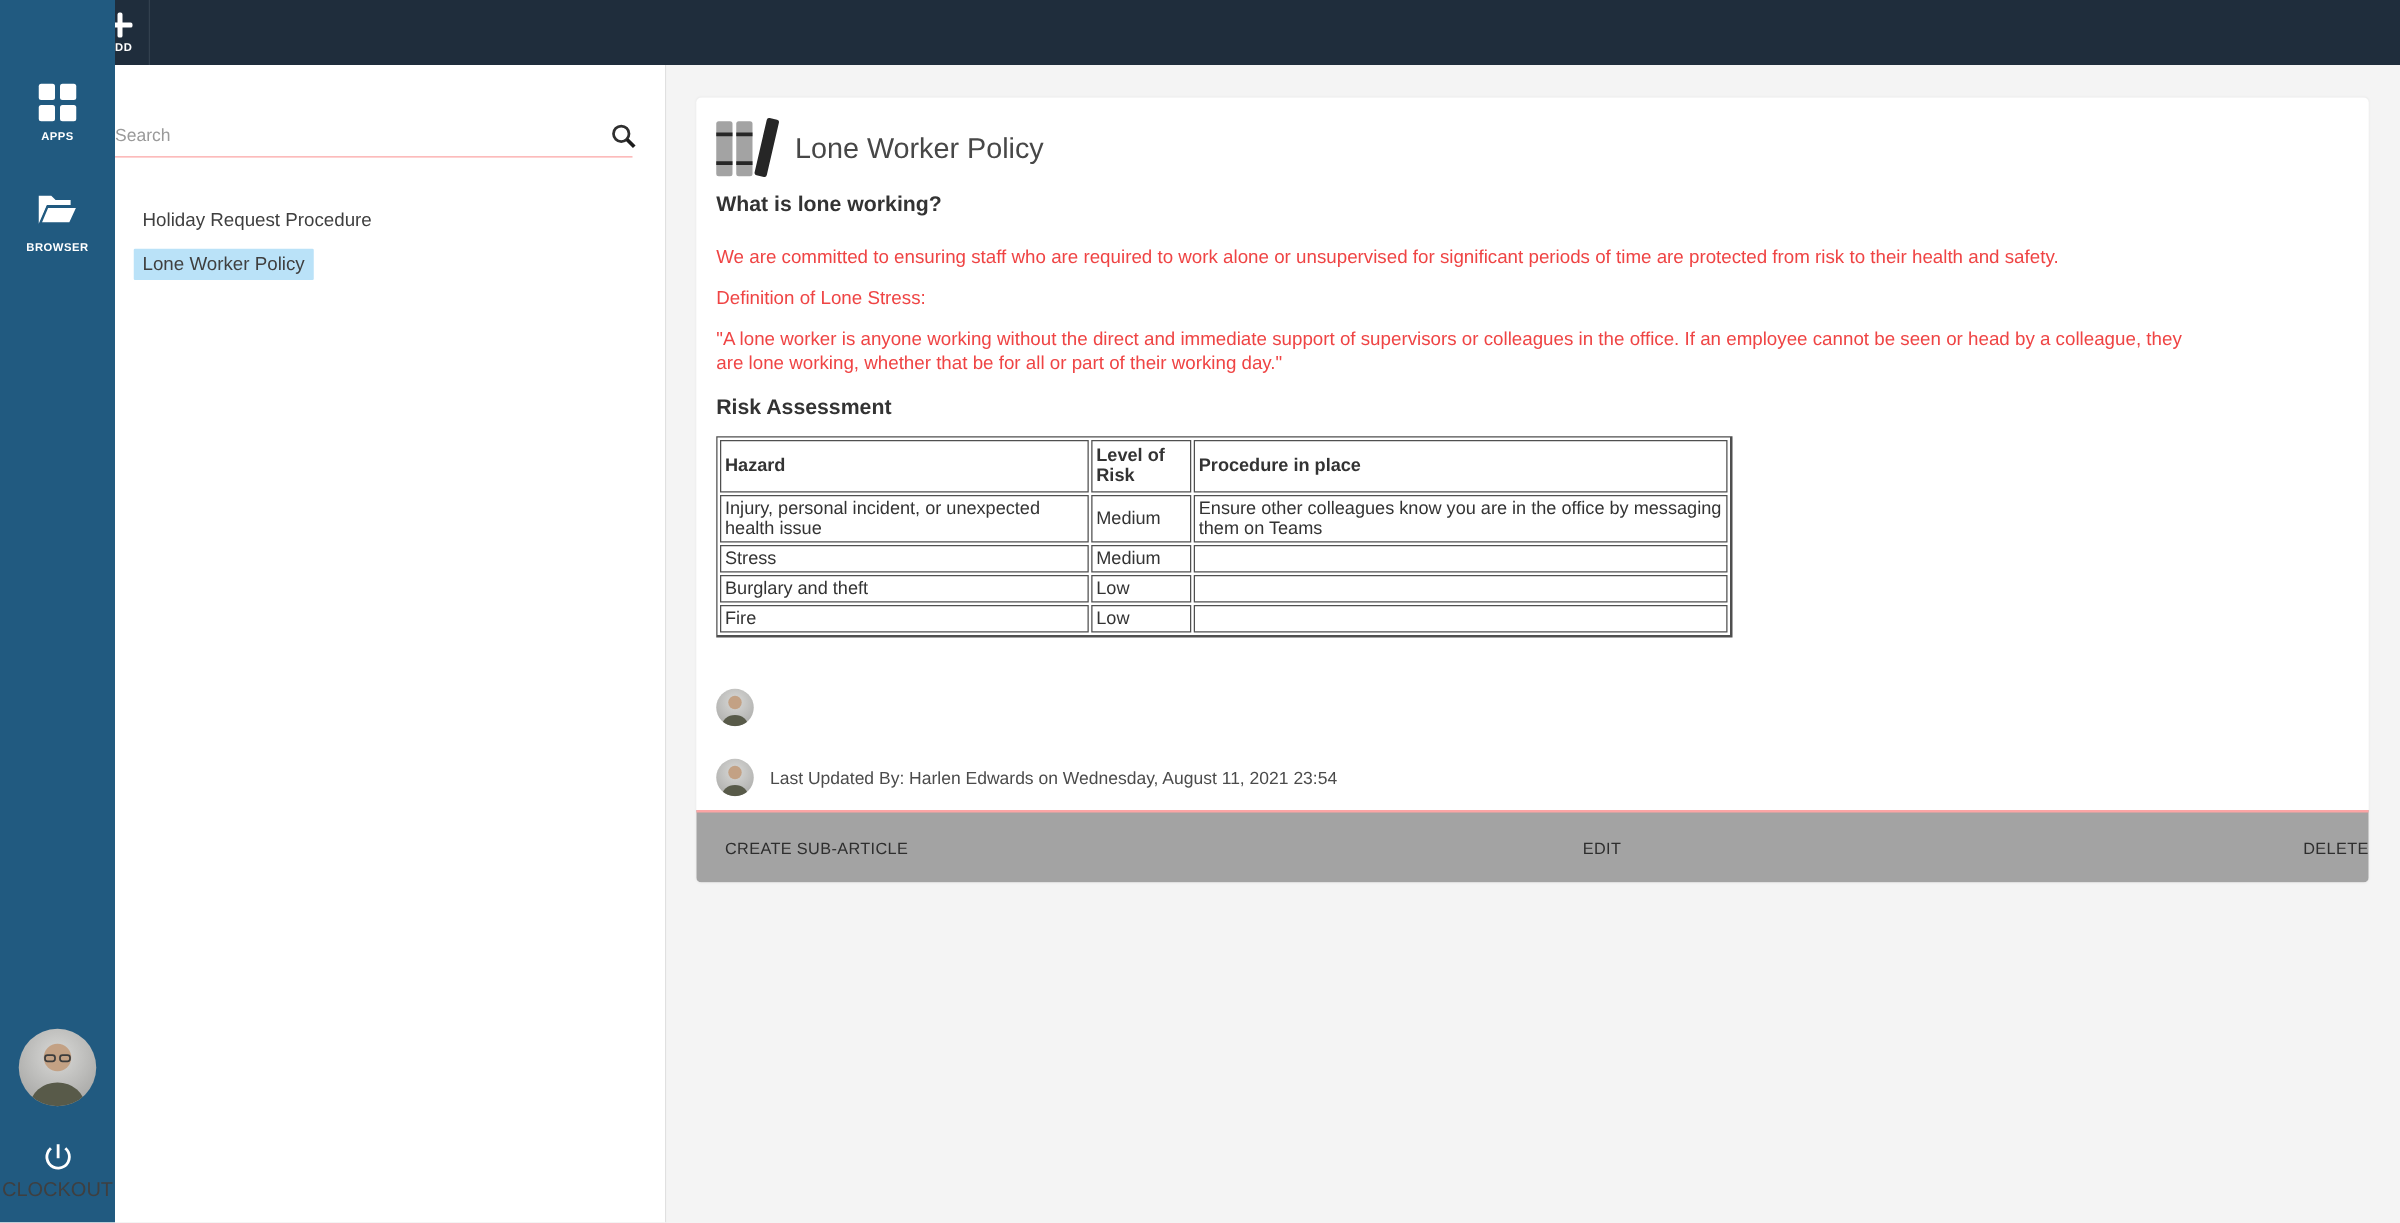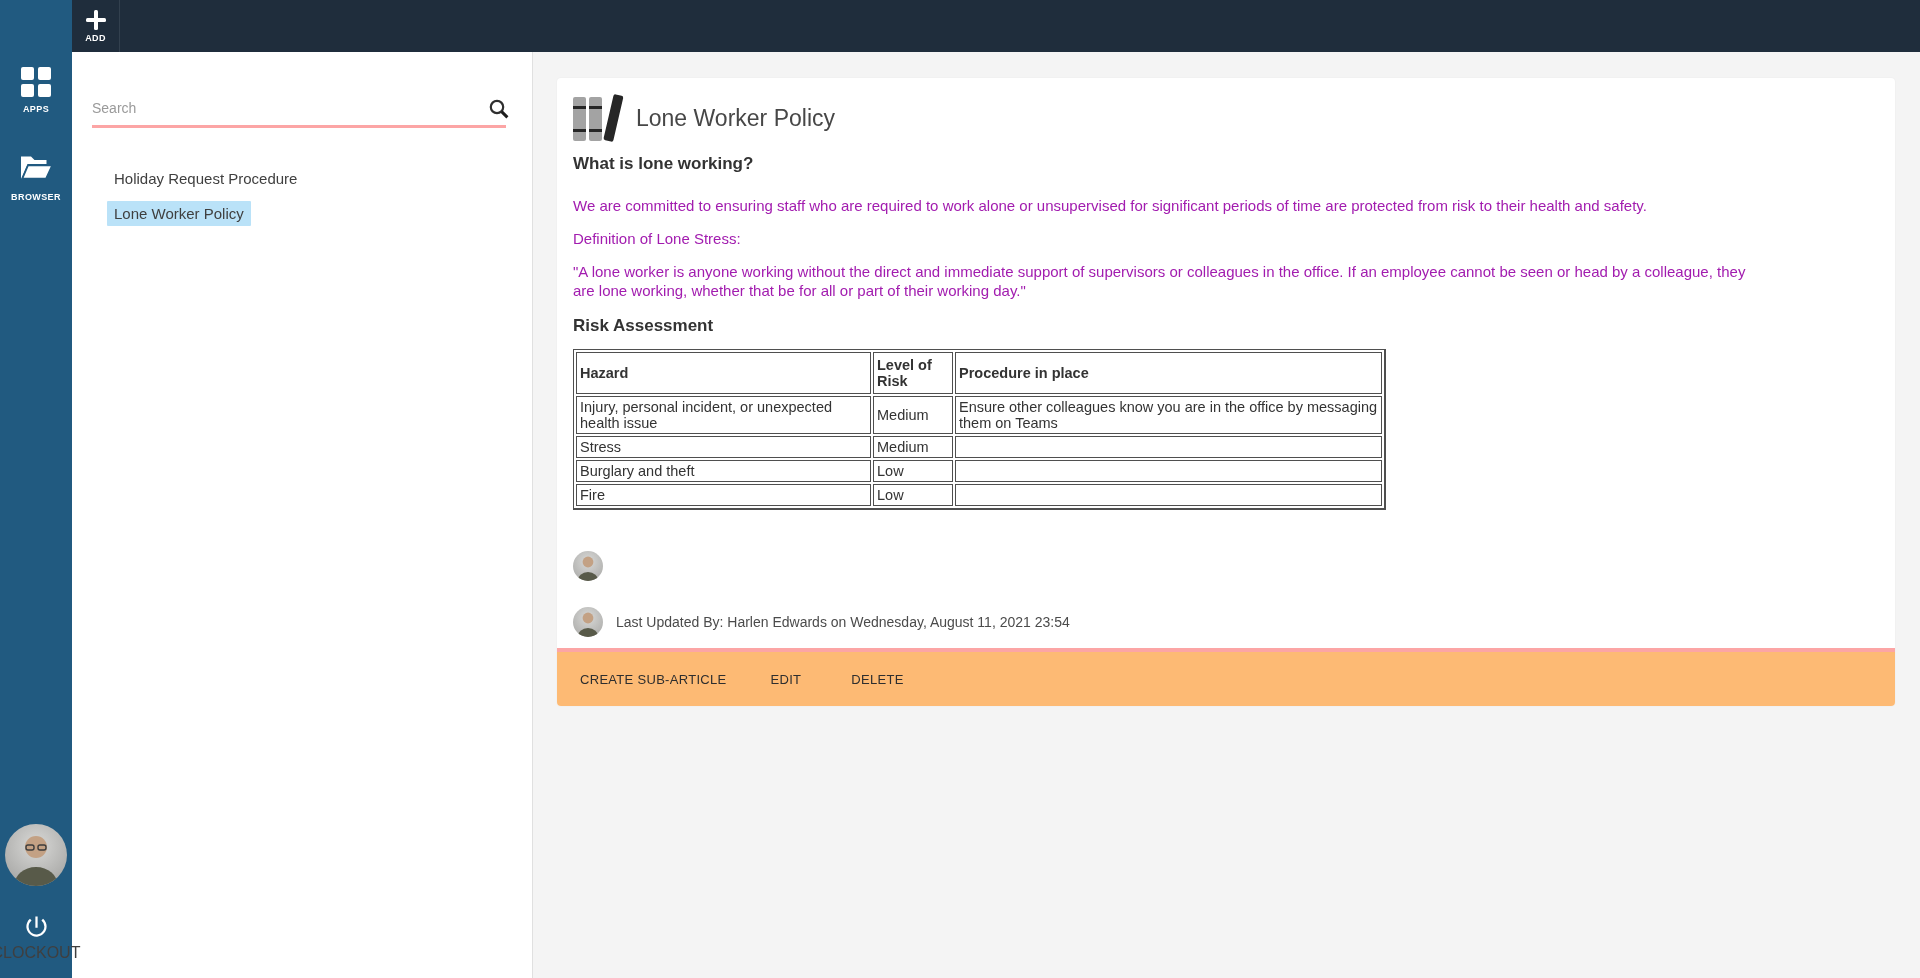--- a/index.html
+++ b/index.html
@@ -6,21 +6,21 @@
   html, body { width: 1920px; height: 978px; overflow: hidden; }
   body {
     font-family: "Liberation Sans", "DejaVu Sans", sans-serif;
     background: #f4f4f4;
     color: #3f3f3f;
     position: relative;
   }
 
   
   .sidebar {
-    position: absolute; left: 0; top: 0; width: 72px; height: 978px;
+    position: absolute; left: 0; top: 0; width: 92px; height: 978px;
     background: #215a80; z-index: 5;
     display: flex; flex-direction: column; align-items: center;
   }
   .side-item { display: flex; flex-direction: column; align-items: center; cursor: pointer; }
   .side-item .lbl {
     color: #fff; font-size: 9px; font-weight: 700; letter-spacing: .4px; margin-top: 7px;
   }
   .apps-item { margin-top: 67px; }
   .browser-item { margin-top: 40px; }
   .apps-icon { width: 30px; height: 30px; display: grid; grid-template-columns: 13px 13px; grid-template-rows: 13px 13px; gap: 4px; }
@@ -51,21 +51,21 @@
   .add-btn .lbl { color: #fff; font-size: 9px; font-weight: 700; letter-spacing: .4px; }
 
   
   .list-panel {
     position: absolute; left: 72px; top: 52px; width: 461px; bottom: 0;
     background: #fff; border-right: 1px solid #e0e0e0;
     box-shadow: 1px 0 3px rgba(0,0,0,.04);
   }
   .search-wrap { position: relative; margin: 44px 26px 0 20px; }
   .search-input {
-    width: 100%; border: none; border-bottom: 3px solid #fca5a5; outline: none;
+    width: 100%; border: none; border-bottom: 1px solid #fca5a5; outline: none;
     font-family: inherit; font-size: 14px; color: #3f3f3f; padding: 4px 28px 9px 0;
     background: transparent;
   }
   .search-input::placeholder { color: #9a9a9a; }
   .search-icon { position: absolute; right: -4px; top: 2px; cursor: pointer; }
   .article-list { margin-top: 38px; }
   .article-item { margin: 0 0 10px 35px; cursor: pointer; }
   .article-item .item-label {
     display: inline-block; font-size: 15px; color: #3f3f3f; padding: 4px 7px; border-radius: 1px;
   }
@@ -84,21 +84,21 @@
   .books-icon { position: relative; width: 48px; height: 47px; flex: none; }
   .book { position: absolute; top: 2px; width: 13px; height: 44px; background: #a3a3a3; border-radius: 2px; }
   .book .stripe { position: absolute; left: 0; width: 100%; height: 3px; background: #262626; }
   .book .s1 { top: 9px; } .book .s2 { bottom: 9px; }
   .book.b1 { left: 0; } .book.b2 { left: 16px; }
   .book.lean { left: 30px; top: 0; width: 10px; height: 47px; background: #262626; transform: rotate(13deg); transform-origin: bottom right; }
   .page-title { font-size: 23px; color: #474747; margin-left: 15px; font-weight: 400; }
 
   .h-bold { font-size: 17px; font-weight: 700; color: #333; }
   .q1 { margin-top: 12px; }
-  .body-text { font-size: 15px; line-height: 19px; color: #a21caf; }
+  .body-text { font-size: 15px; line-height: 19px; color: #ef4444; }
   .p1 { margin-top: 22px; }
   .p2 { margin-top: 14px; }
   .quote { margin-top: 14px; max-width: 1190px; }
   .risk-h { margin-top: 16px; }
 
   
   .risk-table {
     margin-top: 13px; border-collapse: separate; border-spacing: 2px;
     border: 1px solid #4f4f4f; border-right-width: 2px; border-bottom-width: 2px;
     width: 806px; table-layout: fixed;
@@ -118,22 +118,23 @@
   .attr-row + .attr-row { margin-top: 26px; }
   .avatar-sm {
     width: 30px; height: 30px; border-radius: 50%; overflow: hidden; flex: none;
     background: radial-gradient(circle at 50% 35%, #d9d9d7, #a5a5a3);
   }
   .attr-text { font-size: 14px; color: #4b4b4b; margin-left: 13px; }
 
   
   .card-footer {
     position: absolute; left: 0; right: 0; bottom: 0; height: 58px;
-    border-top: 4px solid #fca5a5; display: flex; align-items: center; padding-left: 23px;
-    background: #fdba74;
+    border-top: 2px solid #fca5a5; display: flex; align-items: center; padding-left: 23px;
+    background: #a3a3a3;
+    justify-content: space-between;
   }
   .action-btn {
     font-size: 13px; color: #2e2e2e; letter-spacing: .3px; cursor: pointer;
     background: none; border: none; font-family: inherit; padding: 0;
   }
   .action-btn.b1 { margin-right: 44px; } .action-btn.b2 { margin-right: 50px; }
 </style>
 </head>
 <body>
 

